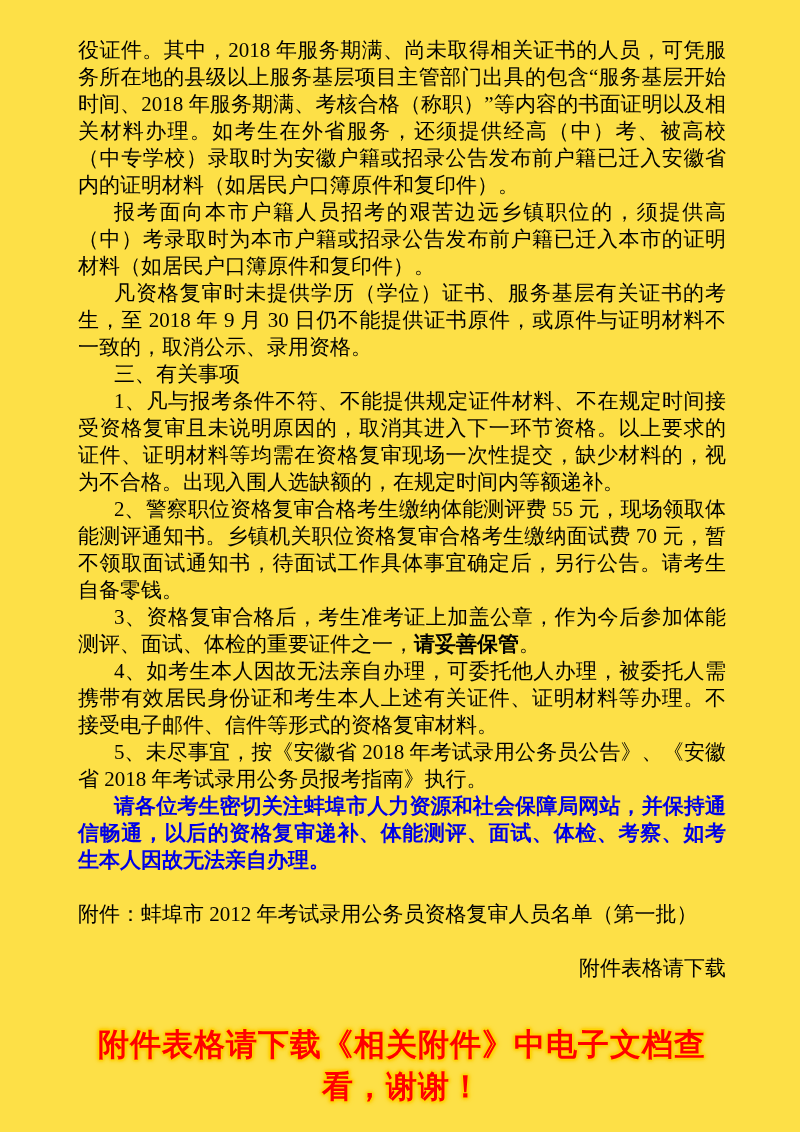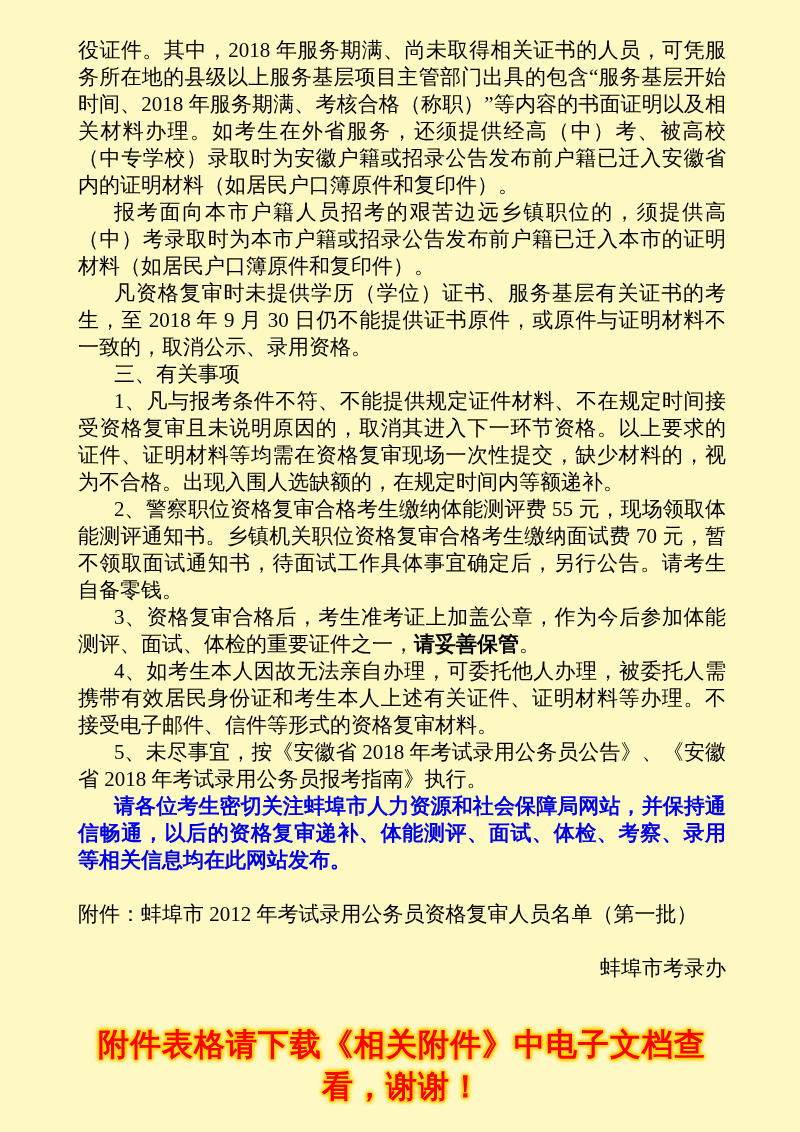--- a/index.html
+++ b/index.html
@@ -1,20 +1,20 @@
 <!DOCTYPE html>
 <html><head>
 <meta charset="utf-8">
 <style>
   html, body { margin: 0; padding: 0; }
   .page {
     position: relative;
     width: 800px;
     height: 1132px;
-    background: #fef9c3;
+    background: #fde047;
     overflow: hidden;
     font-family: "Liberation Serif", "DejaVu Serif", serif;
     color: #000000;
   }
   .content {
     padding: 37px 74px 0 78px;
     font-size: 21px;
     line-height: 27px;
     text-align: justify;
     text-justify: inter-ideograph;
@@ -77,24 +77,24 @@
     <p>1、凡与报考条件不符、不能提供规定证件材料、不在规定时间接受资格复审且未说明原因的，取消其进入下一环节资格。以上要求的证件、证明材料等均需在资格复审现场一次性提交，缺少材料的，视为不合格。出现入围人选缺额的，在规定时间内等额递补。</p>
 
     <p>2、警察职位资格复审合格考生缴纳体能测评费 55 元，现场领取体能测评通知书。乡镇机关职位资格复审合格考生缴纳面试费 70 元，暂不领取面试通知书，待面试工作具体事宜确定后，另行公告。请考生自备零钱。</p>
 
     <p><span>3、资格复审合格后，考生准考证上加盖公章，作为今后参加体能测评、面试、体检的重要证件之一，</span><span class="bold-inline">请妥善保管</span><span>。</span></p>
 
     <p>4、如考生本人因故无法亲自办理，可委托他人办理，被委托人需携带有效居民身份证和考生本人上述有关证件、证明材料等办理。不接受电子邮件、信件等形式的资格复审材料。</p>
 
     <p>5、未尽事宜，按《安徽省 2018 年考试录用公务员公告》、《安徽省 2018 年考试录用公务员报考指南》执行。</p>
 
-    <p class="notice-blue">请各位考生密切关注蚌埠市人力资源和社会保障局网站，并保持通信畅通，以后的资格复审递补、体能测评、面试、体检、考察、录用等相关信息均在此网站发布。</p>
+    <p class="notice-blue">请各位考生密切关注蚌埠市人力资源和社会保障局网站，并保持通信畅通，以后的资格复审递补、体能测评、面试、体检、考察、如考生本人因故无法亲自办理。</p>
 
     <p class="attachment-line">附件：蚌埠市 2012 年考试录用公务员资格复审人员名单（第一批）</p>
 
     <div class="signature">
-      <div>蚌埠市考录办</div>
+      <div>附件表格请下载</div>
     </div>
 
     <div class="footer-banner">附件表格请下载《相关附件》中电子文档查看，谢谢！</div>
 
   </div>
 </div>
 
 </body></html>

